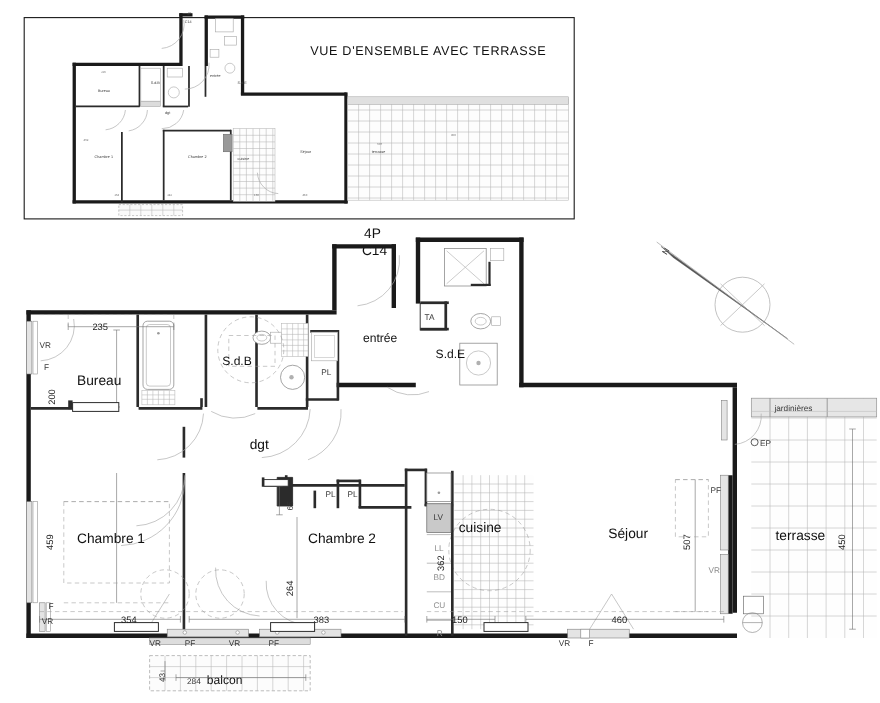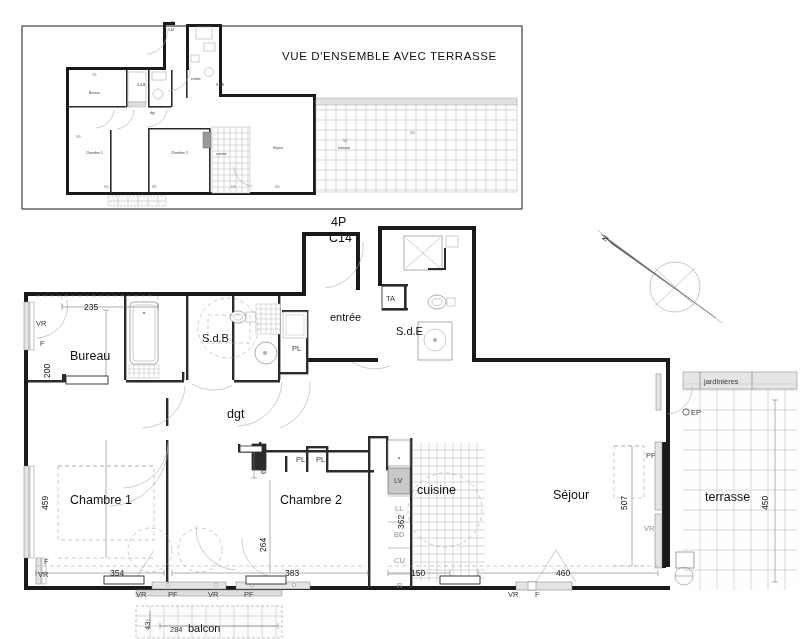--- a/index.html
+++ b/index.html
@@ -11,21 +11,20 @@
     width: 800px;
     height: 639px;
     position: relative;
     font-family: "Liberation Sans", sans-serif;
     color: #111;
     overflow: hidden;
   }
   #root {
     position: absolute;
     inset: 0;
-    margin-top: 10px;
   }
   svg#plan {
     position: absolute;
     left: 0; top: 0;
     width: 800px;
     height: 639px;
     display: block;
   }
   .wall      { fill: #1a1a1a; }
   .wall-thin { fill: #2b2b2b; }

